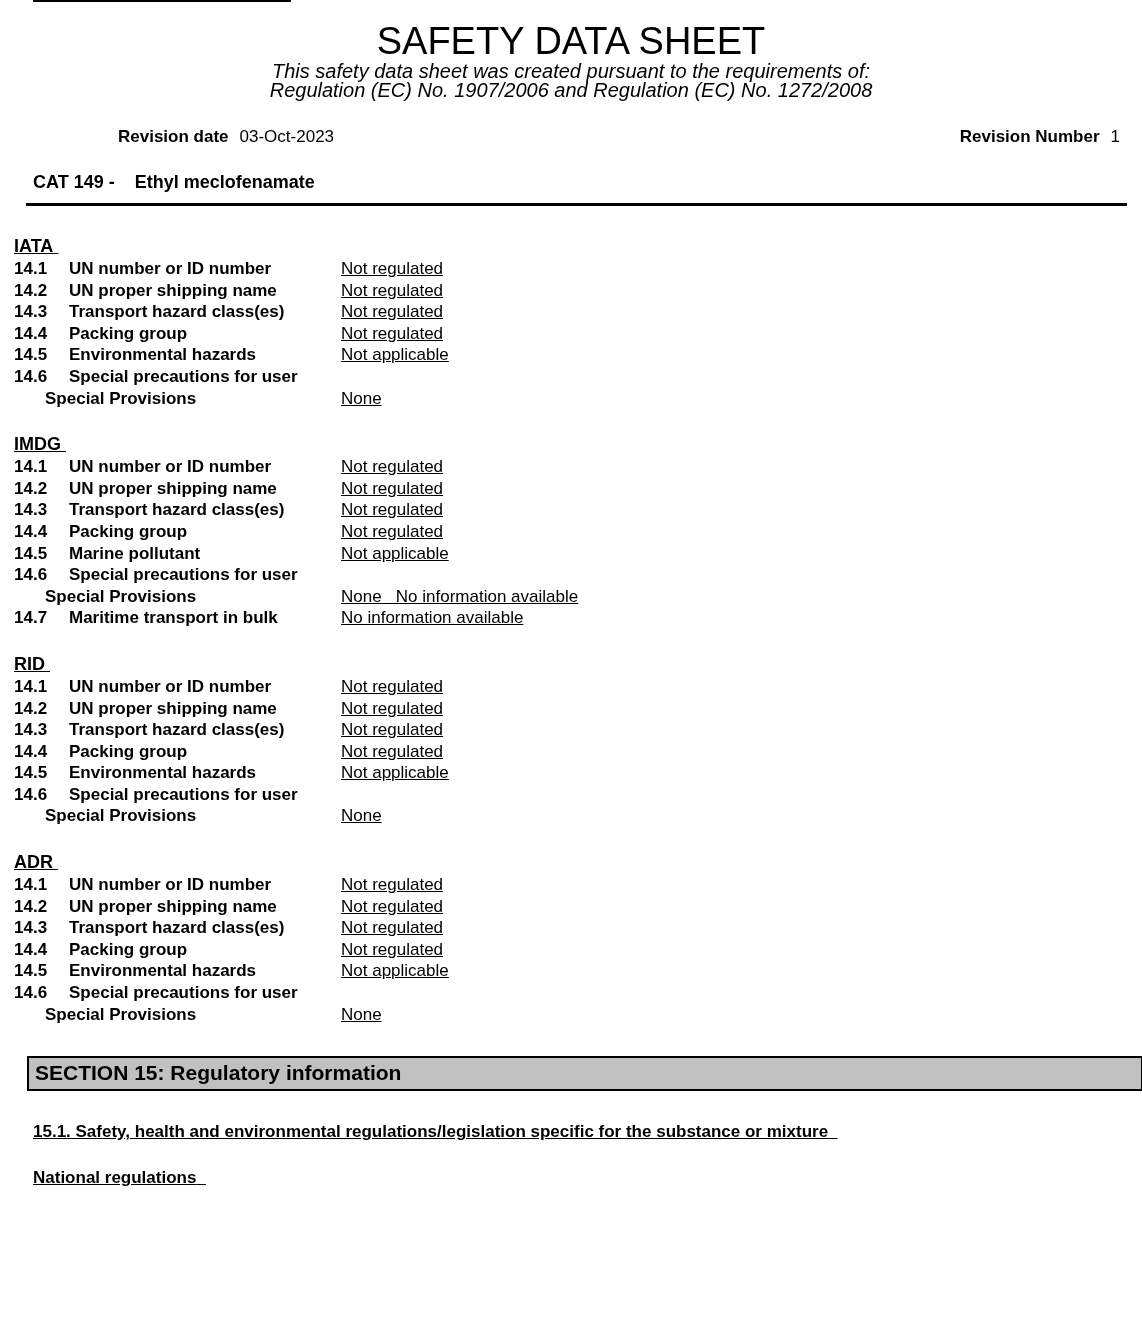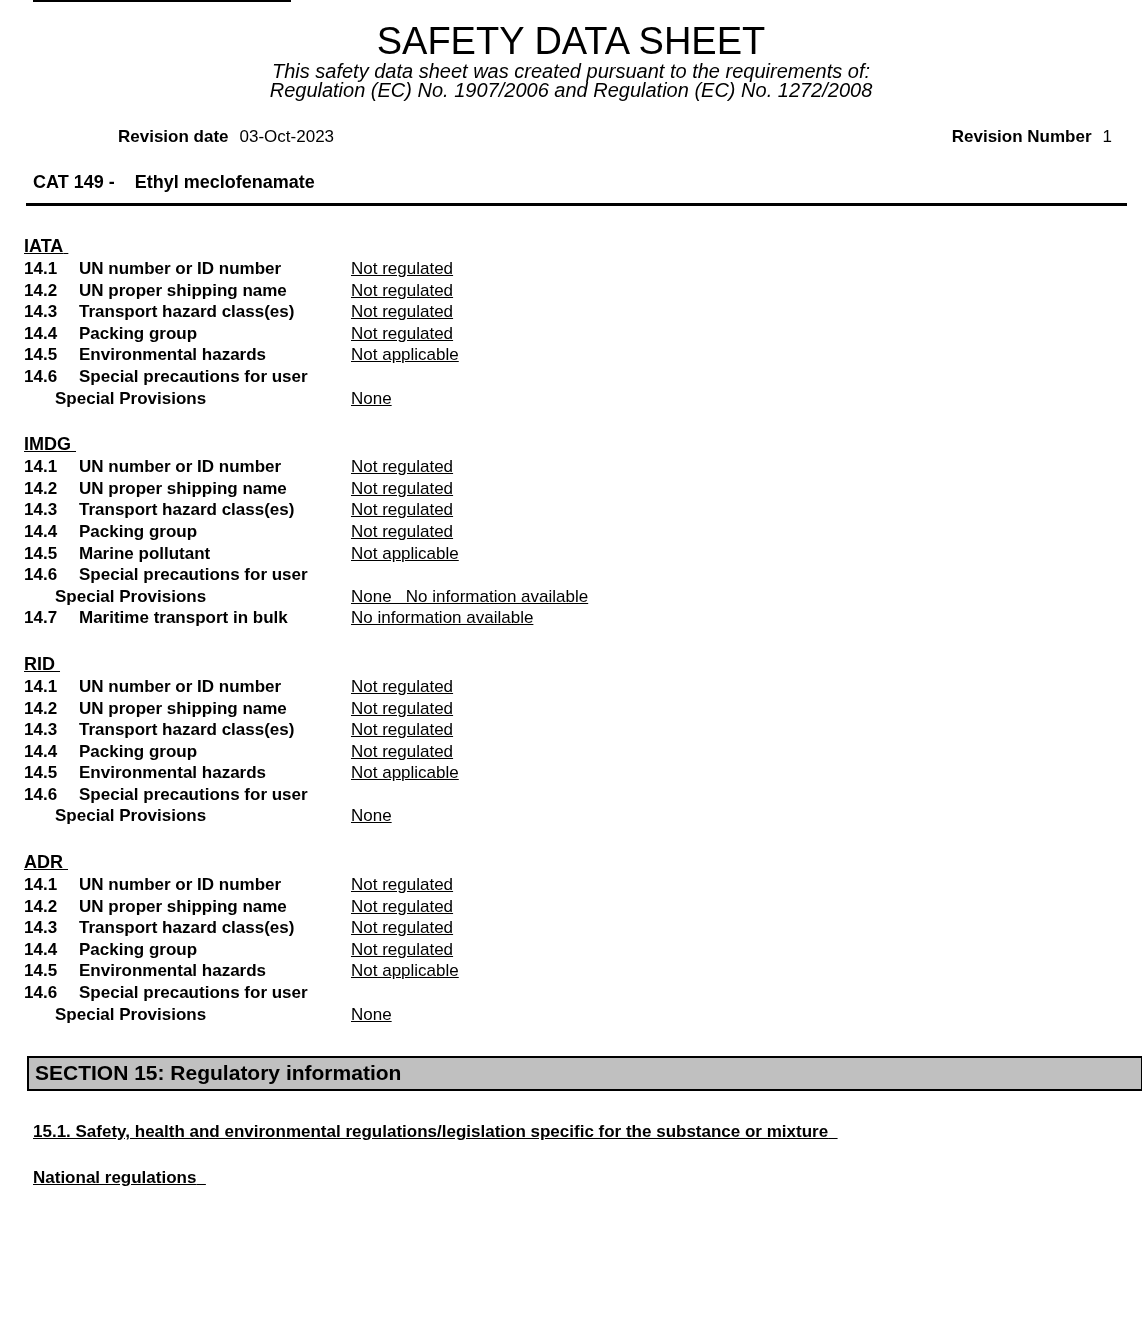--- a/index.html
+++ b/index.html
@@ -9,31 +9,31 @@
     font-family:"Liberation Sans", "DejaVu Sans", sans-serif; color:#000;
   }
   .top-artifact { position:absolute; top:0; left:33px; width:258px; height:2px; background:#000; }
 
   .doc-header { text-align:center; padding-top:20px; }
   .doc-title { font-size:38px; font-weight:400; line-height:42px; }
   .doc-subtitle { font-size:20px; line-height:19px;font-style:italic; }
 
   .revision-row {
     display:flex; justify-content:space-between; align-items:baseline;
-    margin-top:27px; padding-left:118px; padding-right:30px; font-size:17px; line-height:20px;
+    margin-top:27px; padding-left:118px; padding-right:22px; font-size:17px; line-height:20px;
   }
   .rev-label { font-weight:bold; }
   .rev-value { margin-left:11px; }
 
   .product-line { margin-top:25px; padding-left:33px; font-size:18px; font-weight:bold; line-height:20px; }
   .product-name { margin-left:20px; }
 
   .thick-rule { margin-top:11px; margin-left:26px; width:1101px; height:3px; background:#000; }
 
-  .transport { padding-left:24px; padding-top:29px; }
+  .transport { padding-left:14px; padding-top:29px; }
   .t-section { margin-bottom:24px; }
   .t-heading { display:inline-block; font-size:18px; font-weight:bold; line-height:22px; text-decoration:underline; margin-bottom:1px; }
   .t-heading::after { content:"\00a0"; }
   .t-row { font-size:17px; line-height:21.6px; }
   .t-num { display:inline-block; width:55px; font-weight:bold; vertical-align:top; }
   .t-label { display:inline-block; width:272px; font-weight:bold; vertical-align:top; }
   .t-row.indent .t-num { width:31px; }
   .t-row.indent .t-label { width:296px; }
   .t-value { white-space:pre-wrap;text-decoration:underline; }
   .t-label-wrap { font-size:17px; font-weight:bold; line-height:21.6px; }

